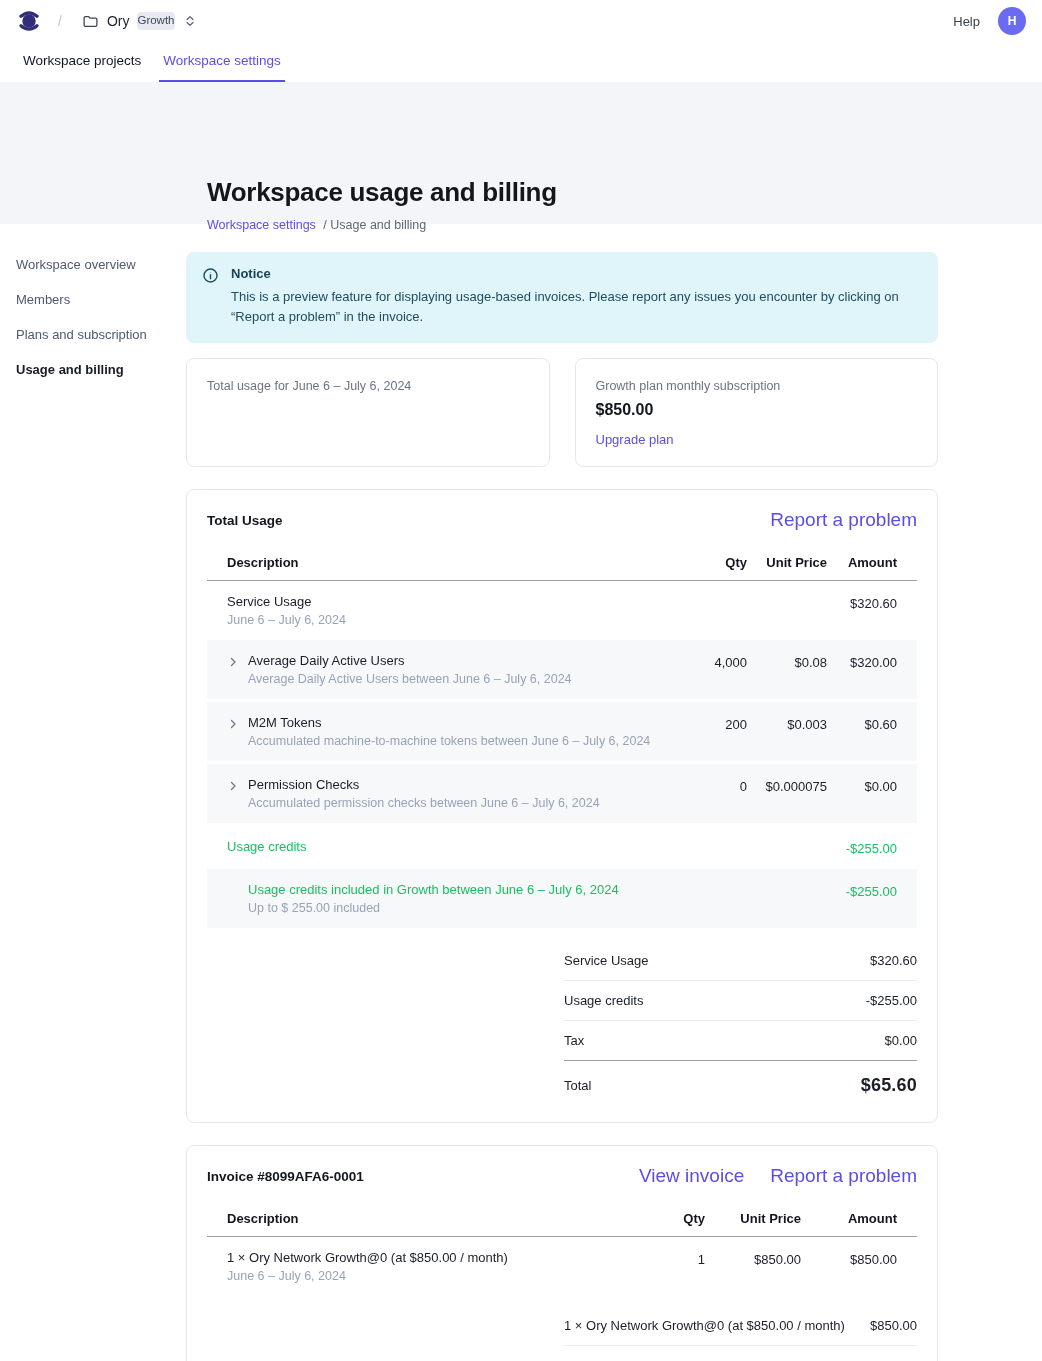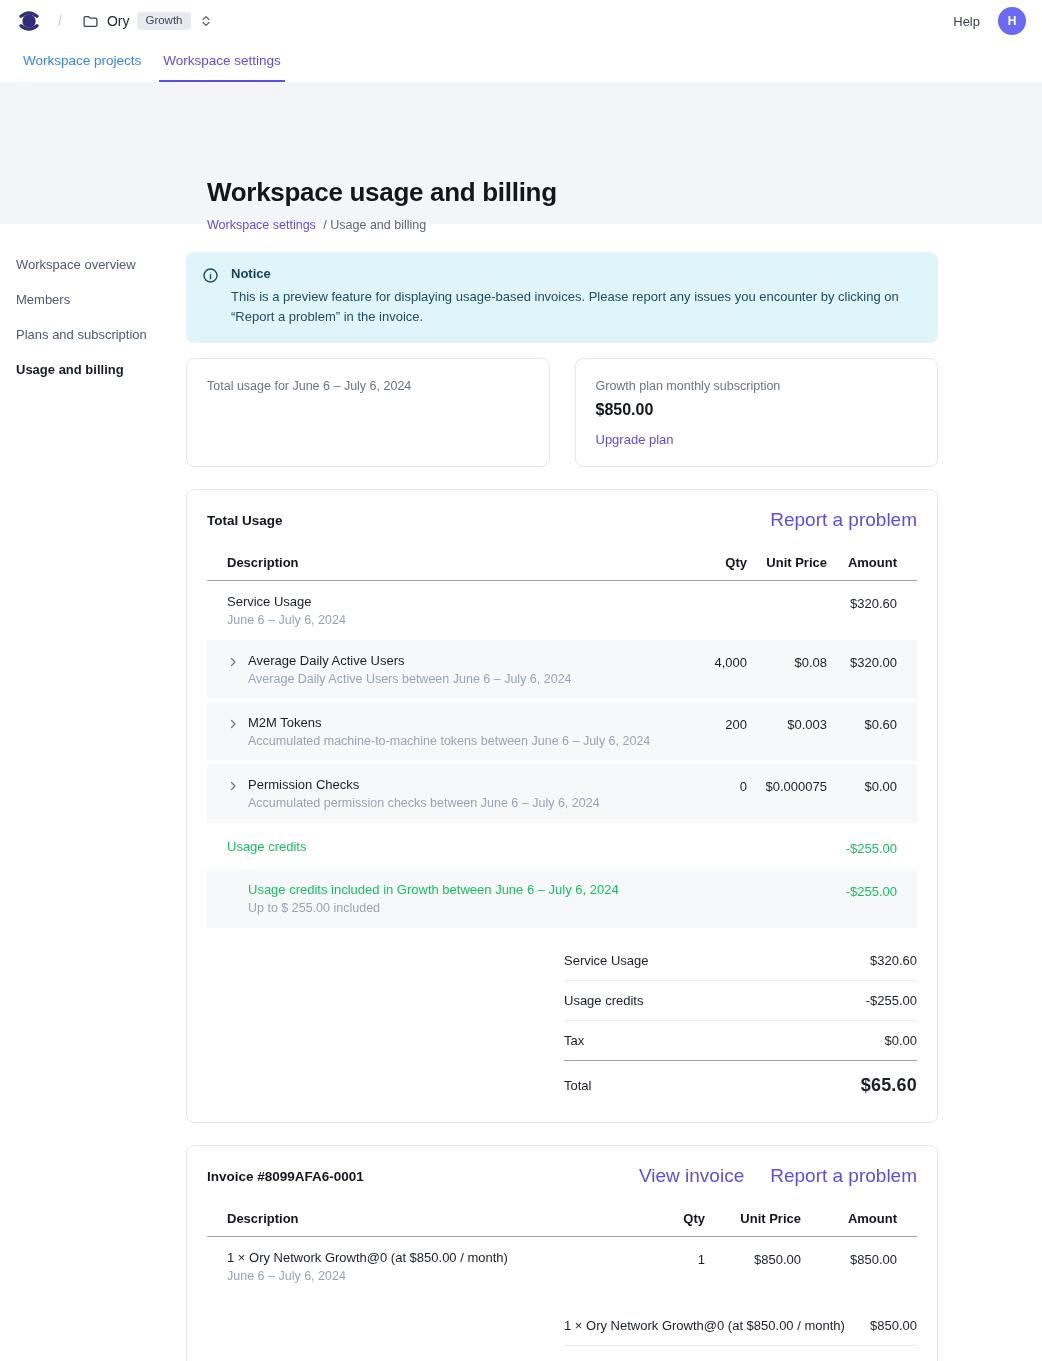--- a/index.html
+++ b/index.html
@@ -13,30 +13,30 @@
   a { text-decoration:none; cursor:pointer; }
   .link { color:#5b4ee4; font-size:19px; }
 
   
   .topbar { height:42px; display:flex; align-items:center; padding:0 16px; background:#fff; }
   .logo { display:flex; align-items:center; cursor:pointer; }
   .tb-slash { color:#c3c8d4; margin:0 14px 0 16px; font-size:14px; }
   .ws-switch { display:flex; align-items:center; gap:8px; cursor:pointer; padding:4px 6px; border-radius:6px; }
   .ws-switch .folder { display:flex; color:#3c4554; }
   .ws-name { font-size:14px; font-weight:500; color:#1b2230; }
-  .badge { background:#e8eaf1; color:#3d475a; font-size:11.5px; font-weight:500; padding:3px 8px; border-radius:4px; line-height:1; }
+  .badge { background:#e8eaf1; color:#3d475a; font-size:11.5px; font-weight:500; padding:3px 0; border-radius:4px; line-height:1; }
   .sorter { display:flex; color:#5a6374; }
   .tb-spacer { flex:1; }
   .help { font-size:13px; color:#39414f; margin-right:18px; cursor:pointer; }
   .avatar { width:28px; height:28px; border-radius:50%; background:#6b6bf2; color:#fff;
             display:flex; align-items:center; justify-content:center; font-size:12px; font-weight:600; cursor:pointer; }
 
   
   .tabbar { display:flex; gap:14px; padding:0 19px; background:#fff; }
-  .tab { padding:11px 4px 12px; font-size:13.5px; color:#3b82f6; cursor:pointer; border-bottom:2px solid transparent; }
+  .tab { padding:11px 4px 12px; font-size:13.5px; color:#0f172a; cursor:pointer; border-bottom:2px solid transparent; }
   .tab.active { color:#5b4ee4; border-bottom-color:#5b4ee4; }
 
   
   .hero { background:#f4f5f8; padding:47px 0 0 207px; height:142px; }
   .hero h1 { font-size:26px; font-weight:700; color:#13161d; letter-spacing:-0.3px;margin-top:48px; }
   .crumbs { margin-top:10px; font-size:12.5px; }
   .crumbs .crumb-link { color:#5b4ee4; font-weight:500; }
   .crumbs .crumb-tail { color:#5d6676; margin-left:4px; }
 
   

